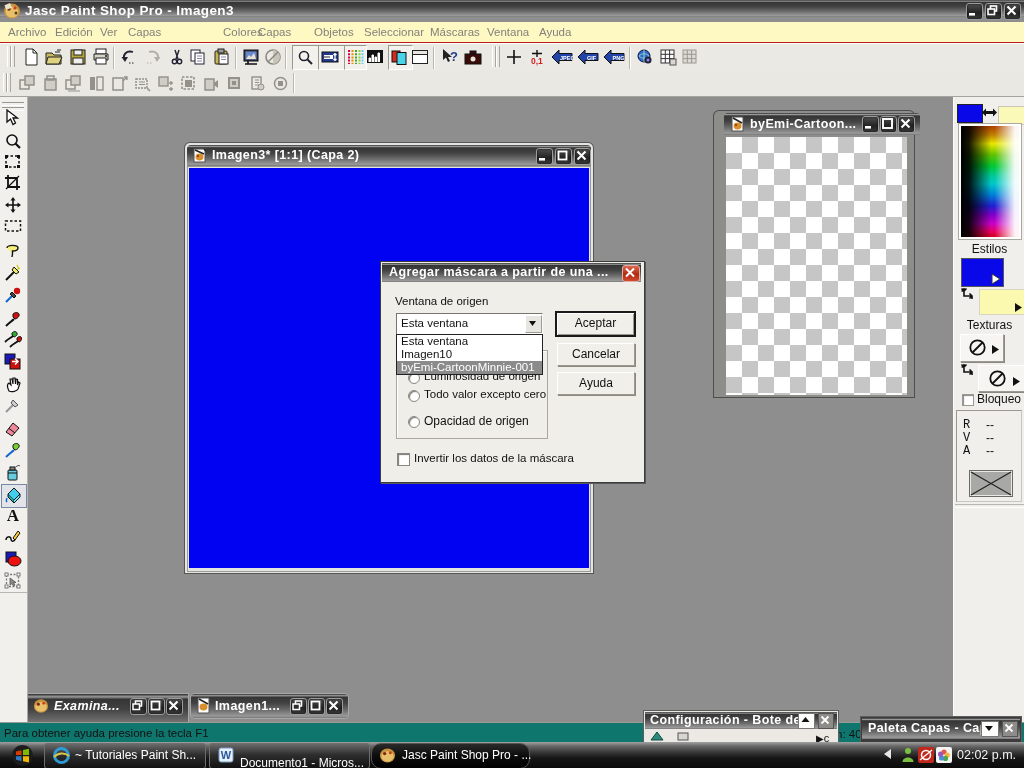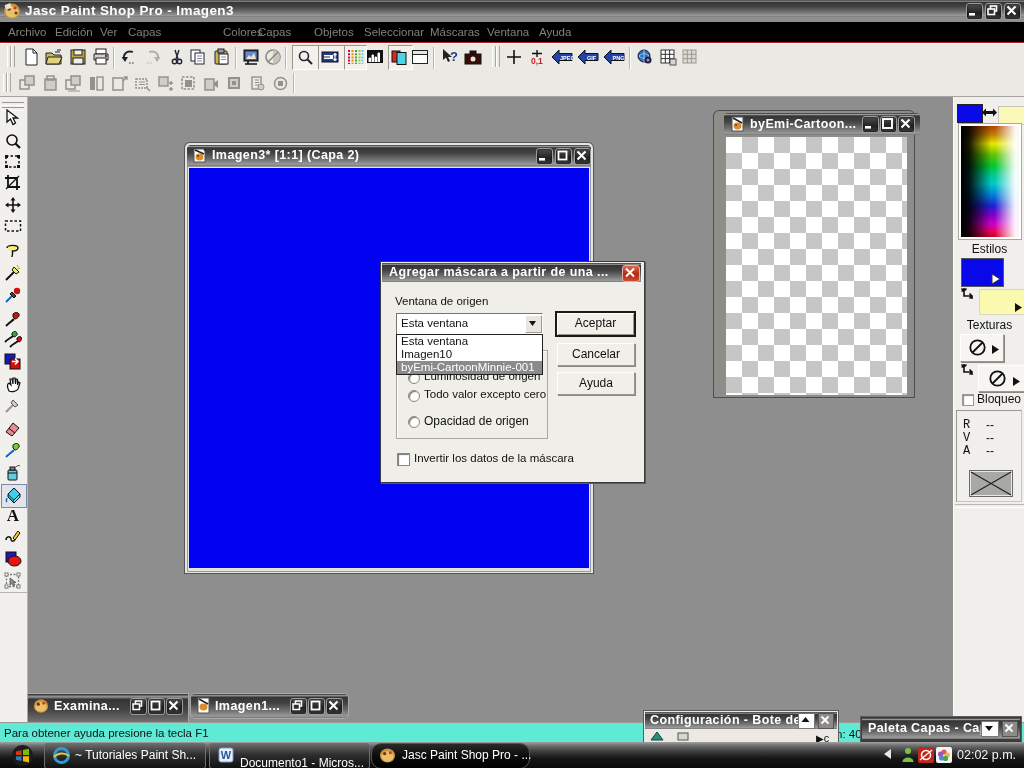--- a/index.html
+++ b/index.html
@@ -39,21 +39,21 @@
           <rect x="2" y="5" width="6.5" height="5.5" fill="#2d2d2d" stroke="#fff" stroke-width="1.6"></rect>
         </svg>
       </div>
     <div class="wbtn" style="left:1004px;top:3px;">
         <svg width="13" height="13" viewBox="0 0 13 13">
           <path d="M2.5 2.5 L10.5 10.5 M10.5 2.5 L2.5 10.5" stroke="#fff" stroke-width="2.1"></path>
         </svg>
       </div>
   </div>
 
-  <div class="abs" style="left:0;top:22px;width:1024px;height:20px;background:#000000;border-bottom:1px solid #b91c1c;
+  <div class="abs" style="left:0;top:22px;width:1024px;height:20px;background:#fef9c3;border-bottom:1px solid #b91c1c;
        color:#83817b;font-size:11.5px;">
     <span class="abs" style="left:8px;top:4px;">Archivo</span>
     <span class="abs" style="left:55px;top:4px;">Edición</span>
     <span class="abs" style="left:100px;top:4px;">Ver</span>
     <span class="abs" style="left:128px;top:4px;">Capas</span>
     <span class="abs" style="left:173px;top:4px;margin-top:32px;">Efectos</span>
     <span class="abs" style="left:223px;top:4px;">Colores</span>
     <span class="abs" style="left:258px;top:4px;">Capas</span>
     <span class="abs" style="left:314px;top:4px;">Objetos</span>
     <span class="abs" style="left:364px;top:4px;">Seleccionar</span>
@@ -546,21 +546,21 @@
     <div class="abs" style="left:33px;top:190px;font-size:11.5px;color:#111;">Invertir los datos de la máscara</div>
 
     <div class="abs" style="left:175px;top:50px;width:77px;height:22px;background:#f0efe9;border:1px solid #1a1a1a;outline:1px solid #1a1a1a;outline-offset:0px;
          box-shadow:inset 1px 1px 0 #fff,inset -1px -1px 0 #9a988f;font-size:12px;color:#111;text-align:center;line-height:21px;">Aceptar</div>
     <div class="abs" style="left:176px;top:81px;width:76px;height:21px;background:#f0efe9;border:1px solid #9a988f;
          border-top-color:#fff;border-left-color:#fff;box-shadow:1px 1px 0 #8a887f;font-size:12px;color:#111;text-align:center;line-height:20px;">Cancelar</div>
     <div class="abs" style="left:176px;top:110px;width:76px;height:21px;background:#f0efe9;border:1px solid #9a988f;
          border-top-color:#fff;border-left-color:#fff;box-shadow:1px 1px 0 #8a887f;font-size:12px;color:#111;text-align:center;line-height:20px;">Ayuda</div>
   </div>
 
-  <div class="abs tbar" style="left:28px;top:694px;width:160px;height:40px;border-radius:0;box-shadow:0 0 0 1px #a8a8a8;">
+  <div class="abs tbar" style="left:28px;top:694px;width:160px;height:40px;border-radius:0;box-shadow:0 0 0 1px #a8a8a8;font-style:italic;">
     <svg class="abs" style="left:5px;top:4px;" width="16" height="16" viewBox="0 0 18 18">
       <ellipse cx="9" cy="9" rx="8" ry="7.5" fill="#c8913f"></ellipse>
         <ellipse cx="9" cy="10" rx="6.5" ry="5.5" fill="#e8c06a"></ellipse>
       <circle cx="6" cy="7" r="1.8" fill="#7a2d10"></circle>
         <circle cx="12" cy="6" r="1.6" fill="#c8401e"></circle>
     </svg>
     <div class="abs wtext" style="left:26px;top:5px;font-size:12.5px;">Examina...</div>
     <div class="wbtn" style="left:102px;top:4px;">
         <svg width="13" height="13" viewBox="0 0 13 13">
           <rect x="4.5" y="2" width="6" height="5" fill="none" stroke="#fff" stroke-width="1.5"></rect>
@@ -596,21 +596,21 @@
           <rect x="2.5" y="2.5" width="8" height="8" fill="none" stroke="#fff" stroke-width="1.8"></rect>
         </svg>
       </div>
     <div class="wbtn" style="left:135px;top:4px;">
         <svg width="13" height="13" viewBox="0 0 13 13">
           <path d="M2.5 2.5 L10.5 10.5 M10.5 2.5 L2.5 10.5" stroke="#fff" stroke-width="2.1"></path>
         </svg>
       </div>
   </div>
 
-  <div class="abs" style="left:0;top:722px;width:1024px;height:20px;background:#5eead4;border-top:1px solid #9c9a94;">
+  <div class="abs" style="left:0;top:722px;width:1024px;height:20px;background:#0f766e;border-top:1px solid #9c9a94;">
     <div class="abs" style="left:4px;top:4px;font-size:11.5px;color:#111;">Para obtener ayuda presione la tecla F1</div>
     <div class="abs" style="left:836px;top:5px;font-size:11.5px;color:#111;">n: 40</div>
   </div>
 
   <div class="abs" style="left:644px;top:711px;width:194px;height:31px;background:#ece9e4;box-shadow:0 0 0 1px #5c5c5c;">
     <div class="abs tbar" style="left:1px;top:1px;width:192px;height:17px;">
       <div class="abs wtext" style="left:5px;top:1px;font-size:12.5px;">Configuración - Bote de</div>
       <div class="abs" style="left:153px;top:1px;width:15px;height:14px;background:#fdfdfb;border:1px solid #777;">
         <svg width="13" height="12" viewBox="0 0 13 12">
             <path d="M2.5 8 L10.5 8 L6.5 3 Z" fill="#111"></path>

